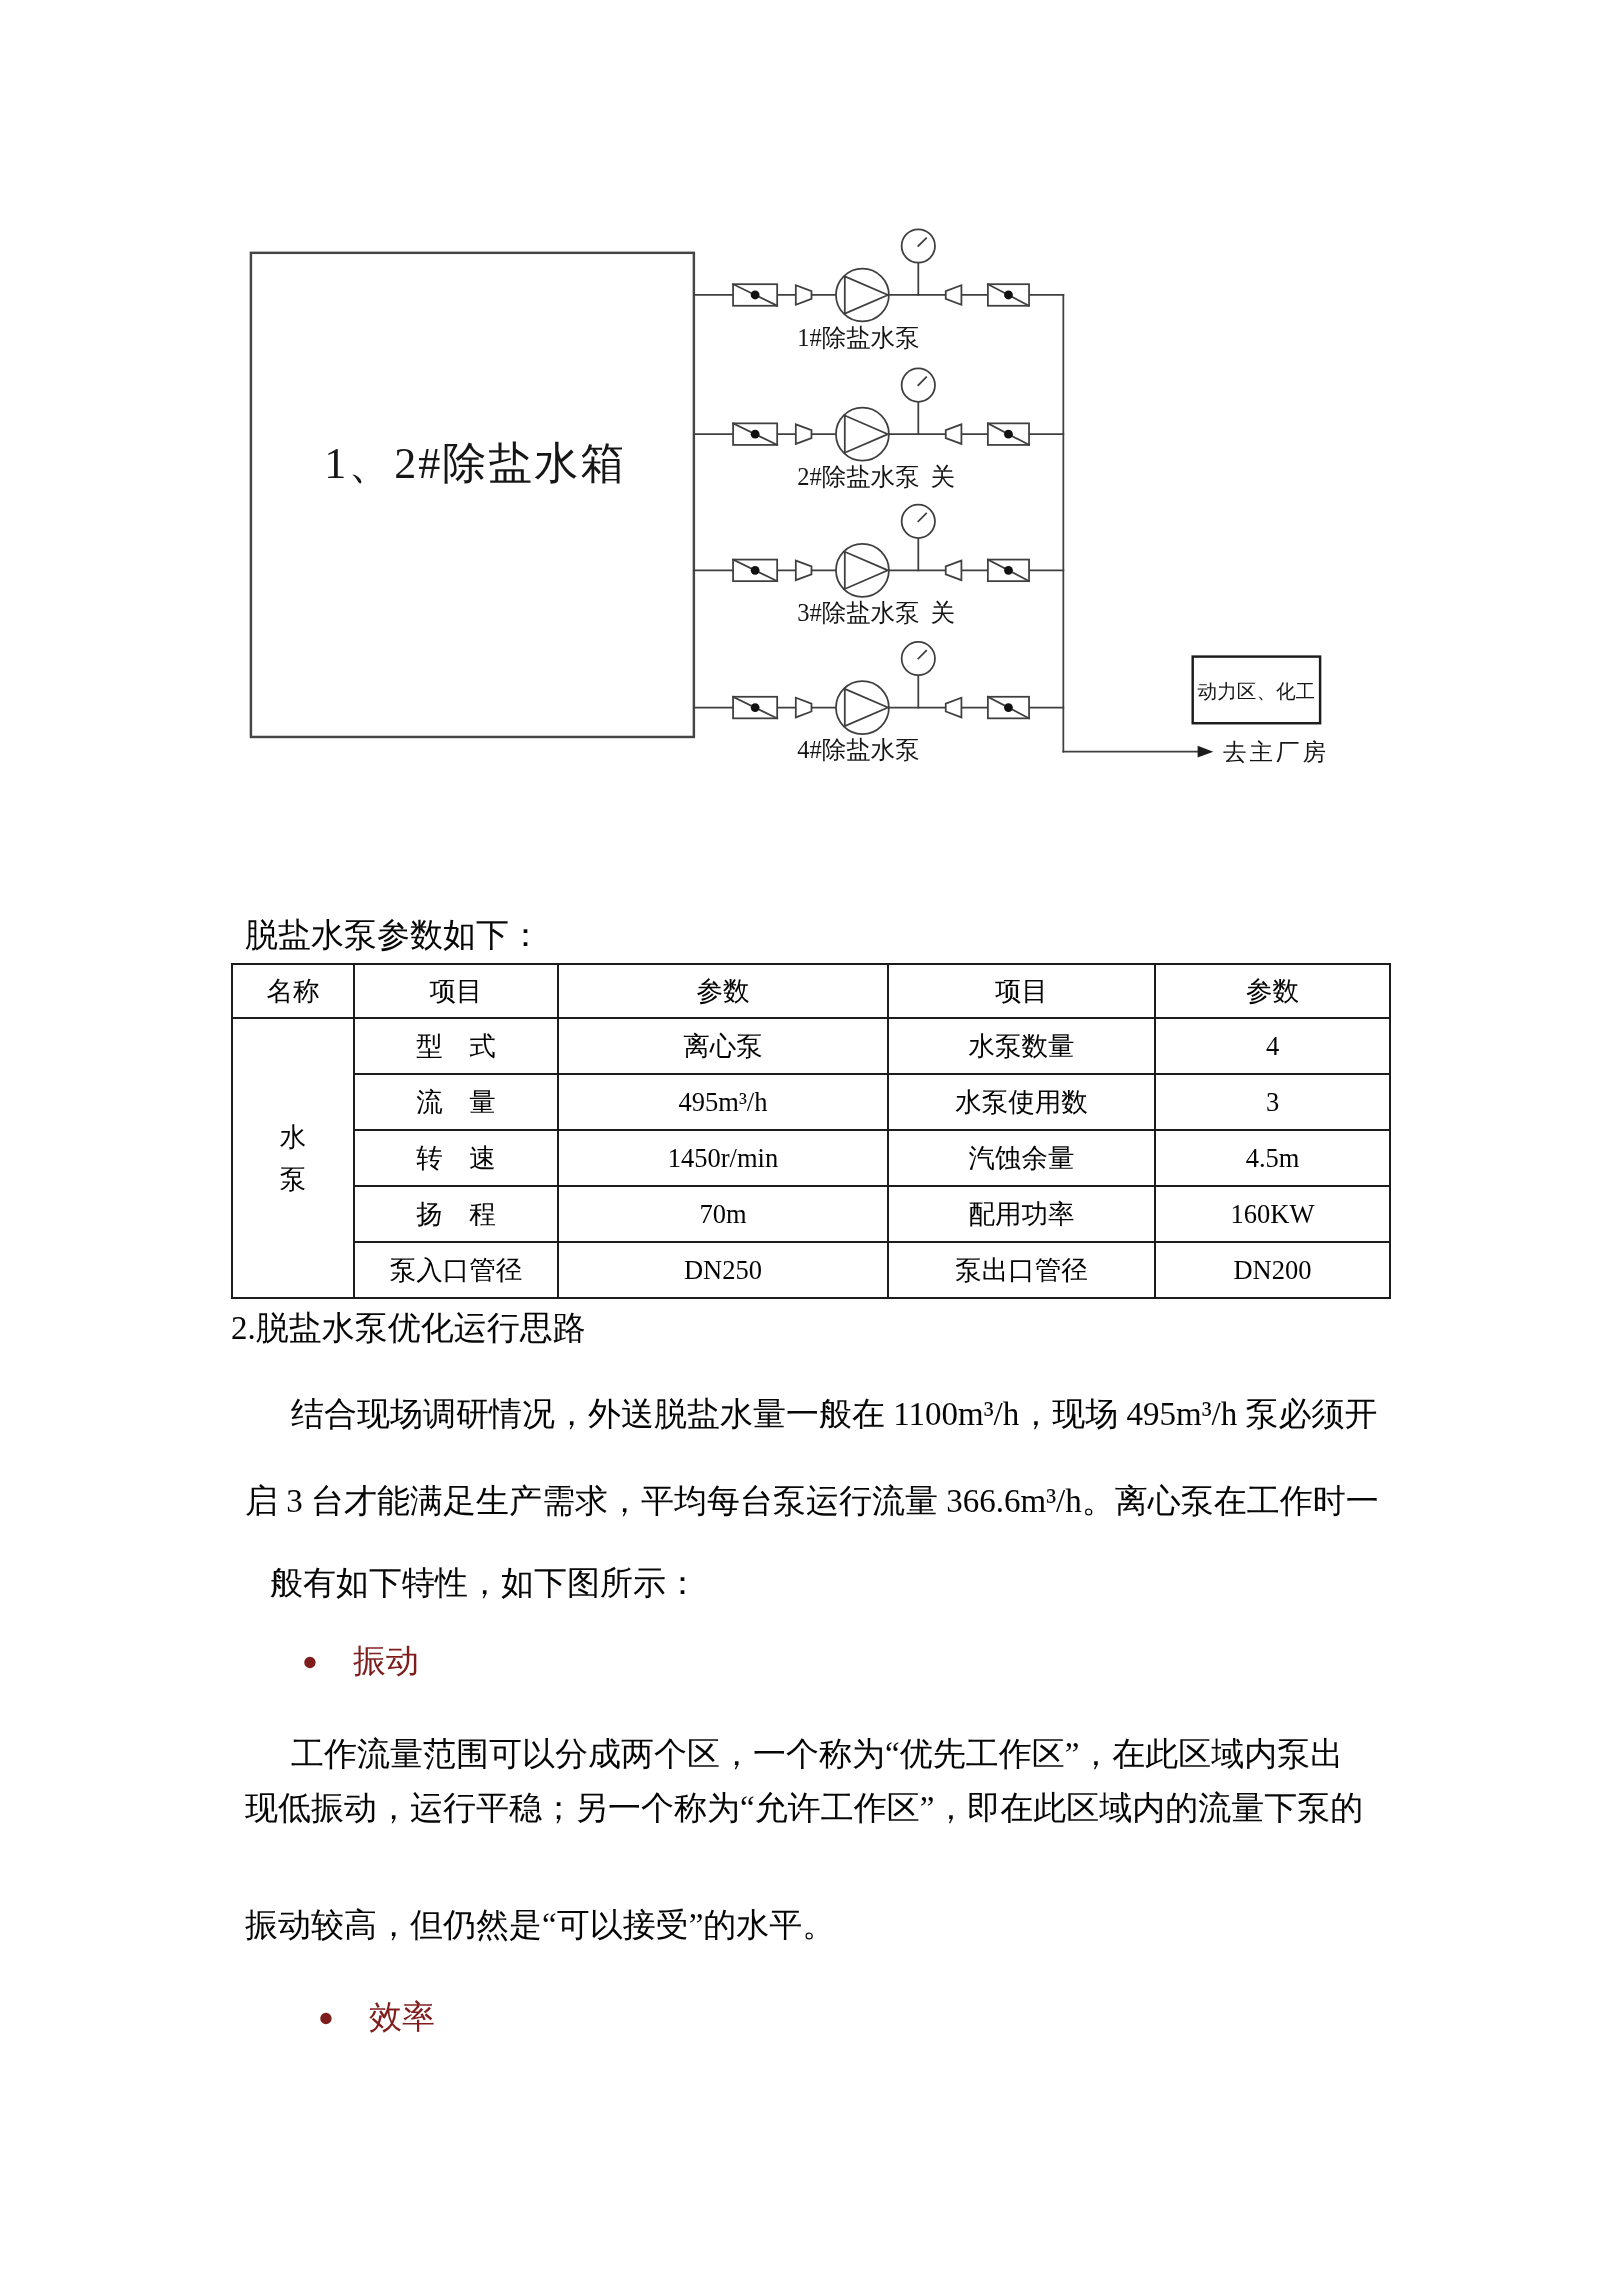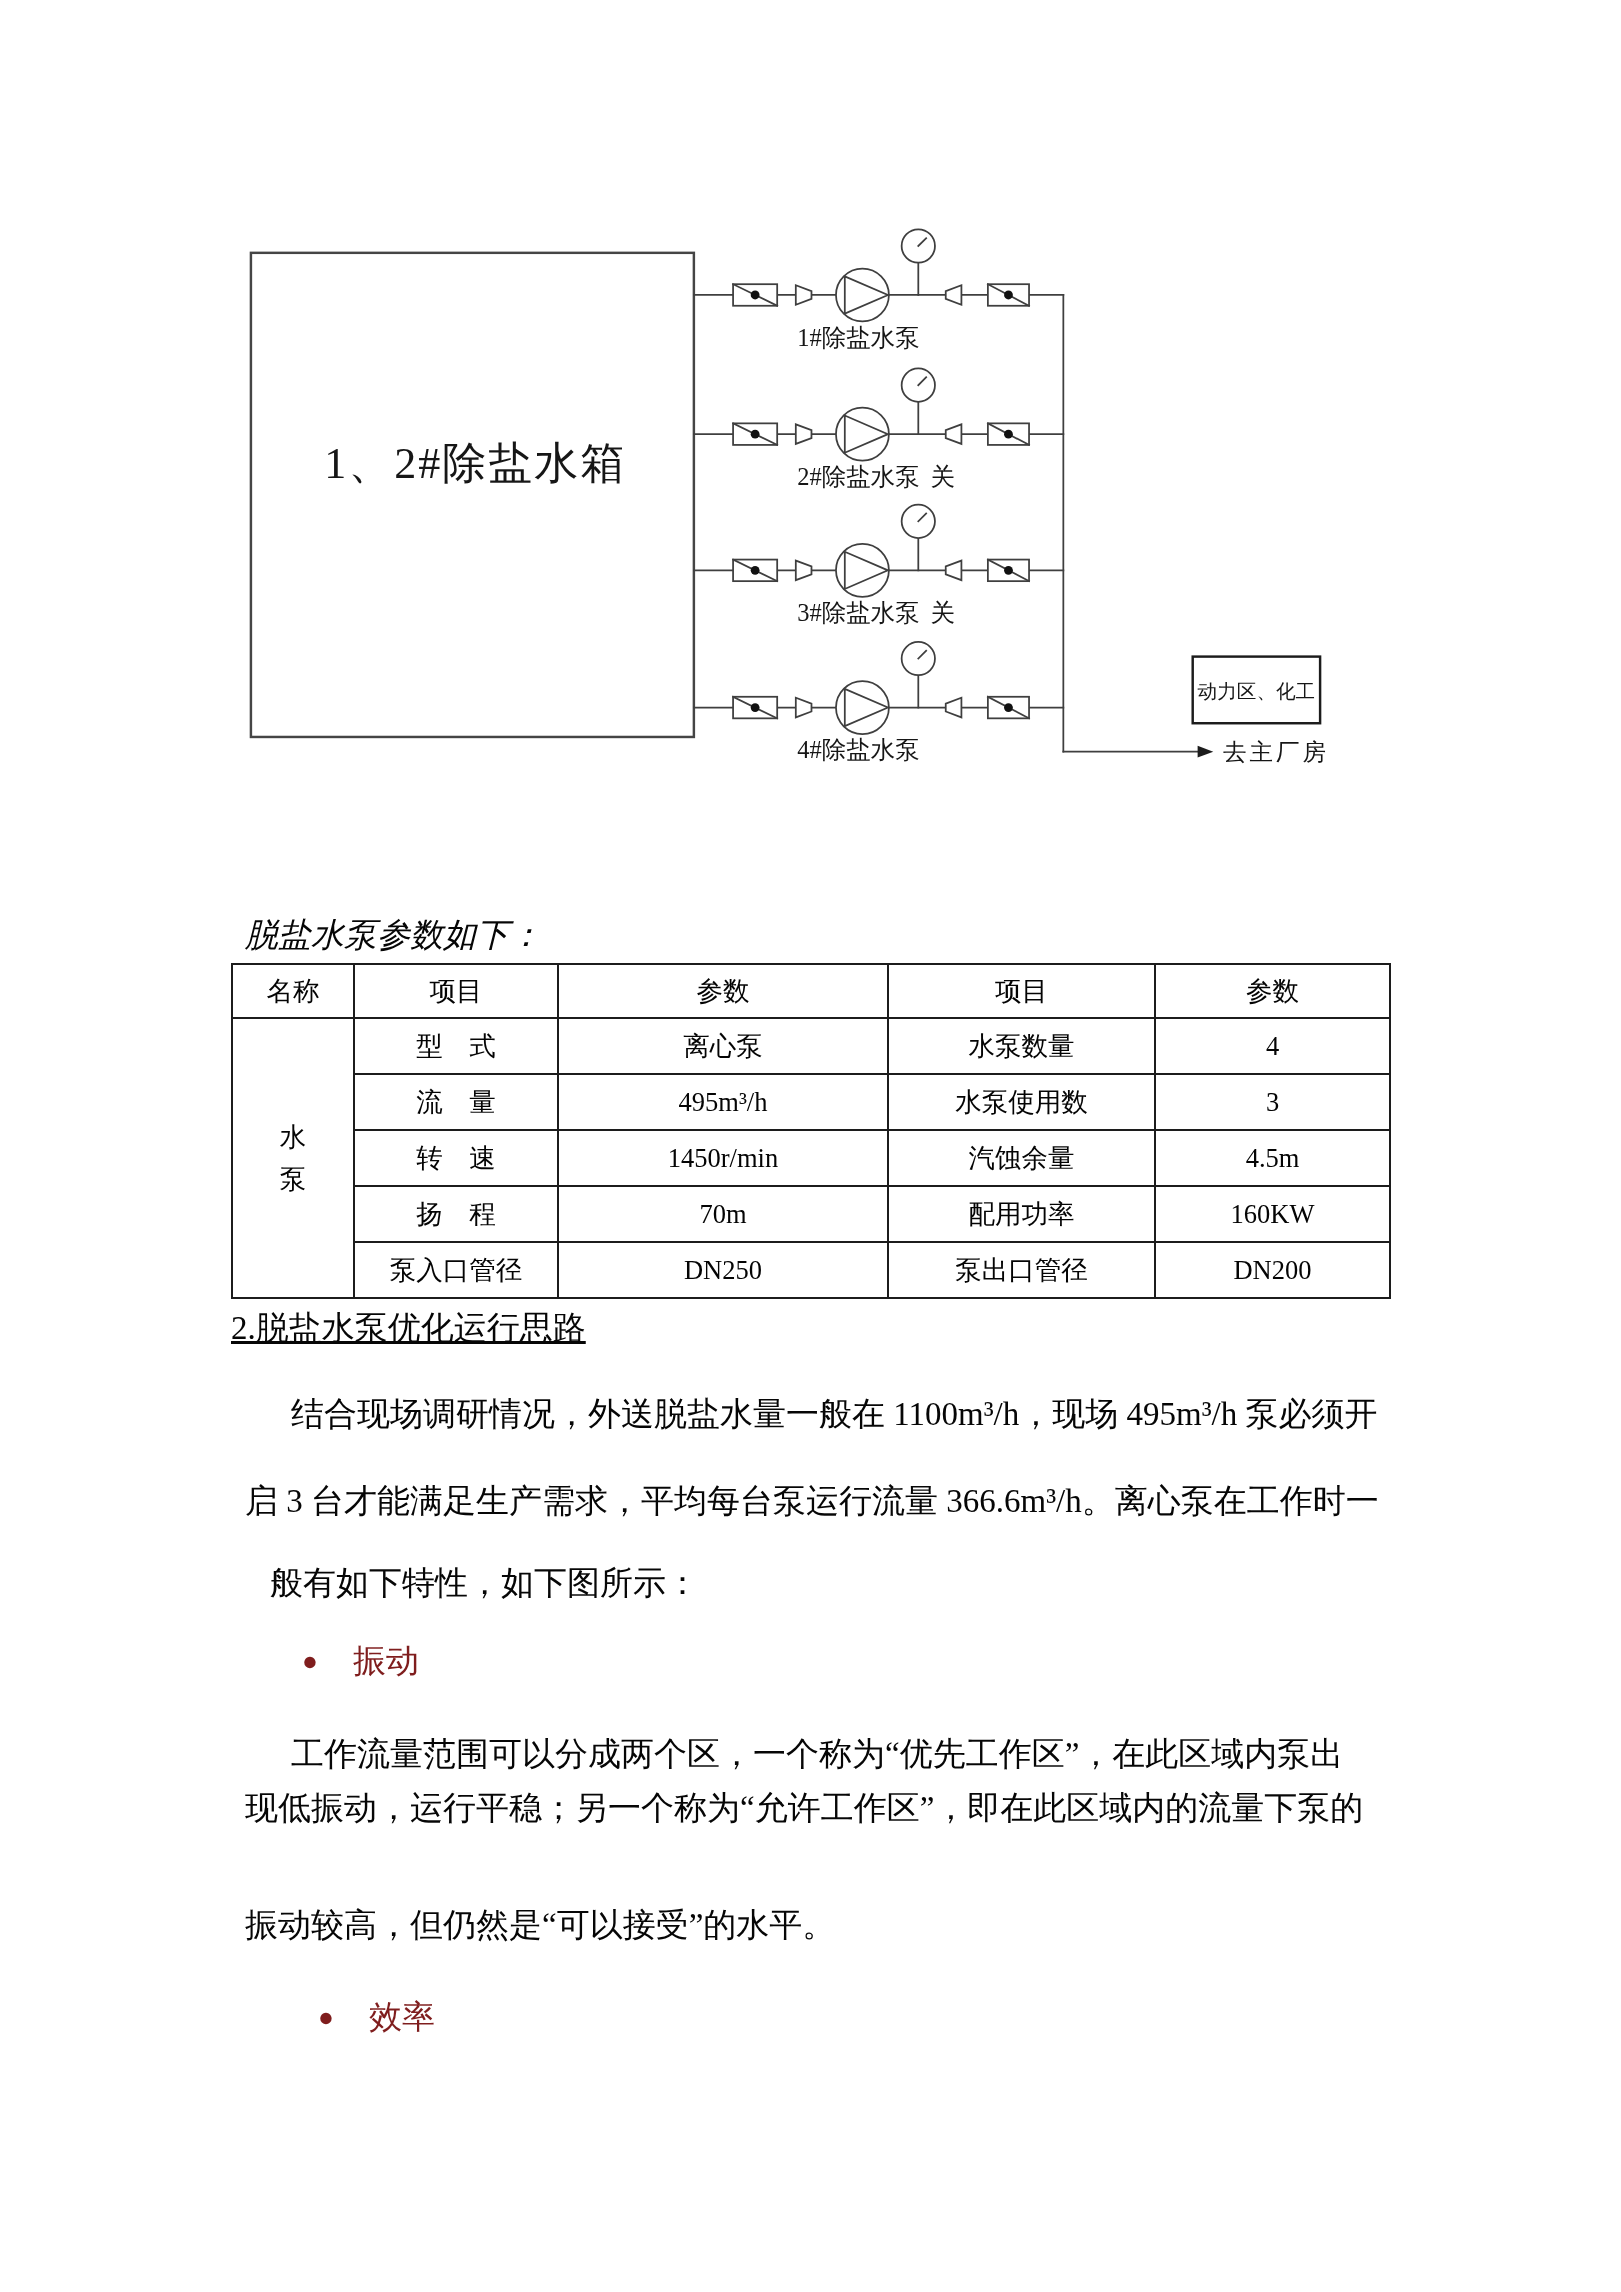--- a/index.html
+++ b/index.html
@@ -184,21 +184,21 @@
     <polygon points="1222,761 1222,773 1238,767" fill="#1c1c1c" stroke="none"></polygon>
   </g>
   <text class="diagram-text" x="1248" y="776" font-size="24" letter-spacing="3">去主厂房</text>
 
   <g>
     <rect x="1217" y="670" width="130" height="68" fill="#ffffff" stroke="#1c1c1c" stroke-width="2.5"></rect>
     <text class="diagram-text" x="1282" y="712" font-size="20" text-anchor="middle">动力区、化工</text>
   </g>
 </svg>
 
-<div class="doc-line" style="top:913px; left:245px;font-style:italic;">脱盐水泵参数如下：</div>
+<div class="doc-line" style="top:913px; left:245px;">脱盐水泵参数如下：</div>
 
 <table class="params">
   <colgroup>
     <col style="width:122px">
       <col style="width:204px">
       <col style="width:330px">
     <col style="width:267px">
       <col style="width:235px">
   </colgroup>
   <tbody>
@@ -236,21 +236,21 @@
   </tr>
   <tr>
     <td>泵入口管径</td>
     <td>DN250</td>
     <td>泵出口管径</td>
     <td>DN200</td>
   </tr>
 </tbody>
   </table>
 
-<div class="doc-line" style="top:1306px; left:231px;text-decoration:underline;">2.脱盐水泵优化运行思路</div>
+<div class="doc-line" style="top:1306px; left:231px;">2.脱盐水泵优化运行思路</div>
 
 <div class="doc-line" style="top:1392px; left:291px;">结合现场调研情况，外送脱盐水量一般在 1100m³/h，现场 495m³/h 泵必须开</div>
 <div class="doc-line" style="top:1479px; left:245px;text-align:center;">启 3 台才能满足生产需求，平均每台泵运行流量 366.6m³/h。离心泵在工作时一</div>
 <div class="doc-line" style="top:1561px; left:245px;margin-left:25px;">般有如下特性，如下图所示：</div>
 
 <div class="bullet-line" style="top:1639px; left:302px;">
   <span class="bullet-dot">●</span><span class="bullet-label">振动</span>
 </div>
 
 <div class="doc-line" style="top:1732px; left:291px;">工作流量范围可以分成两个区，一个称为“优先工作区”，在此区域内泵出</div>

